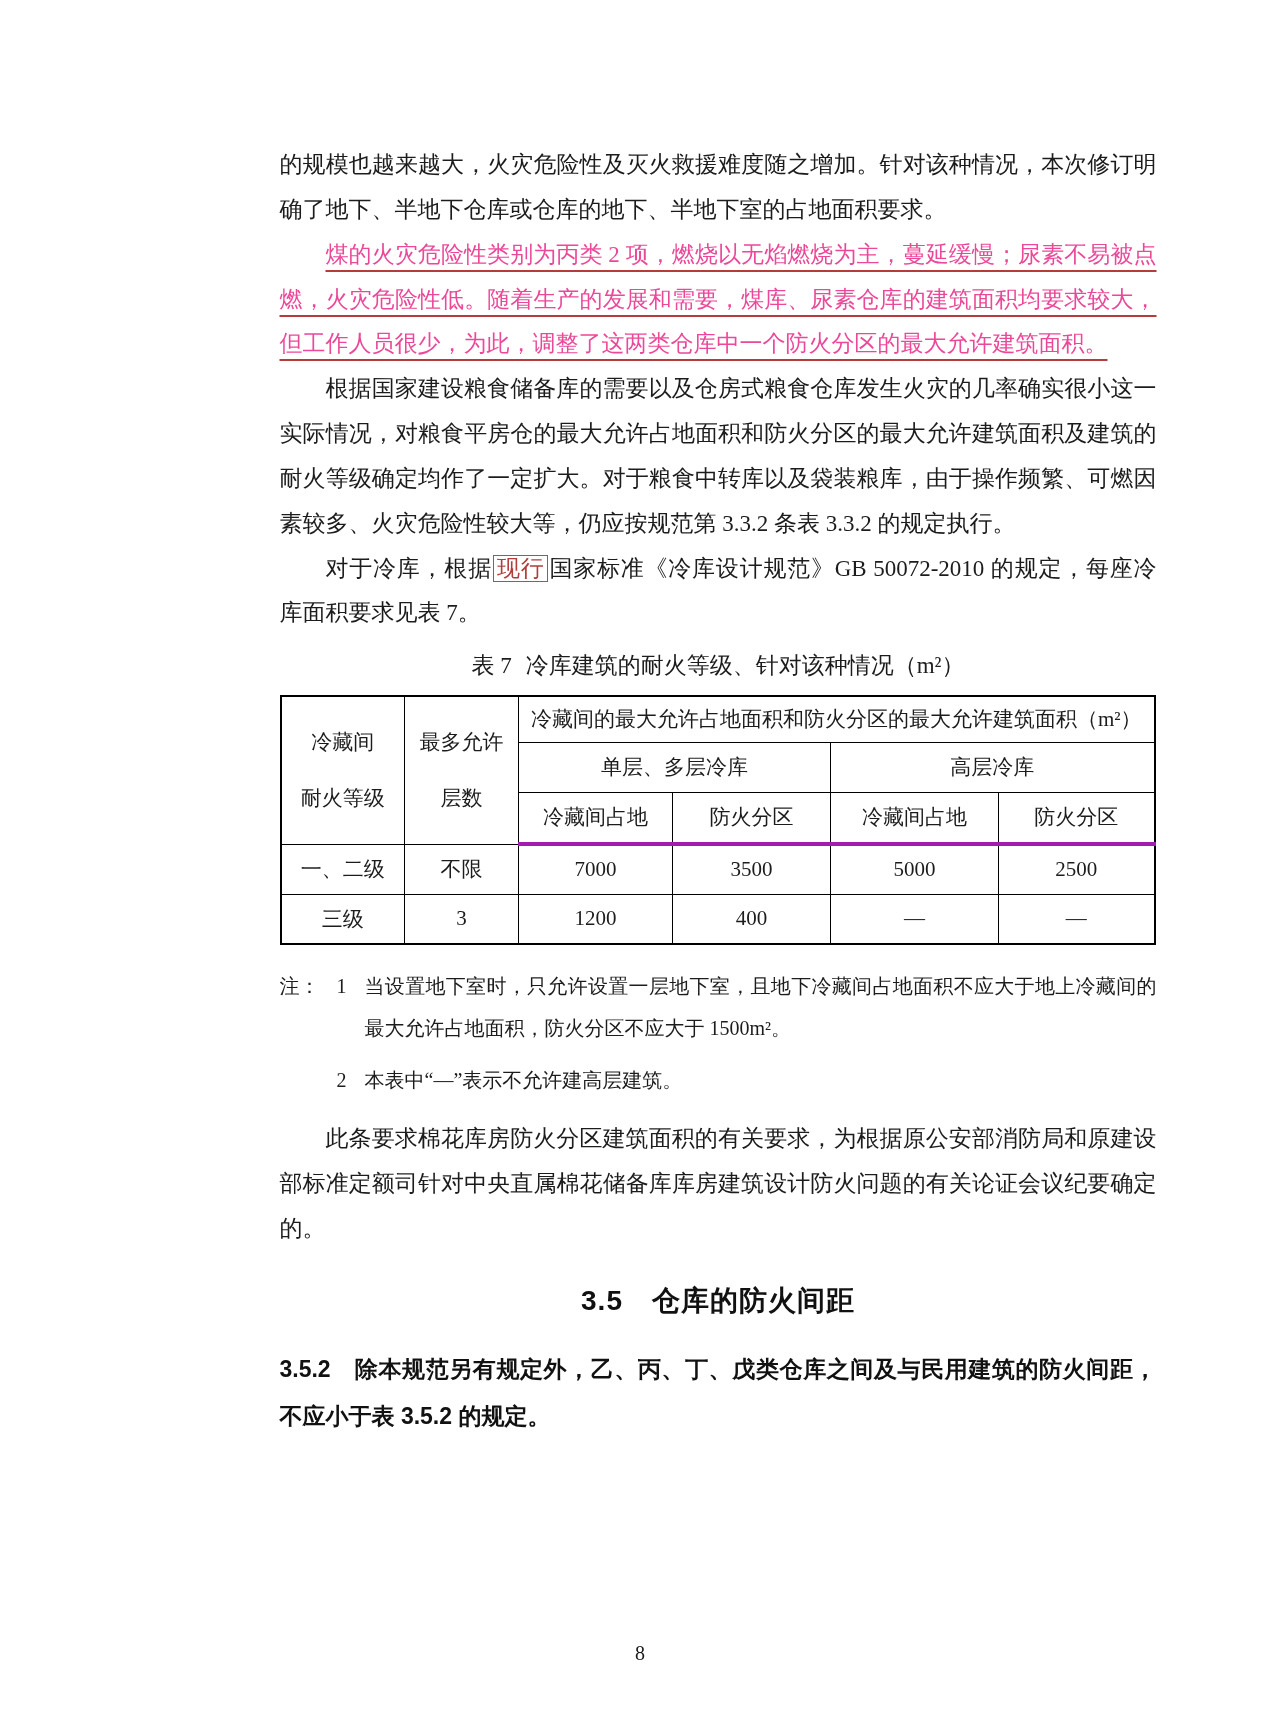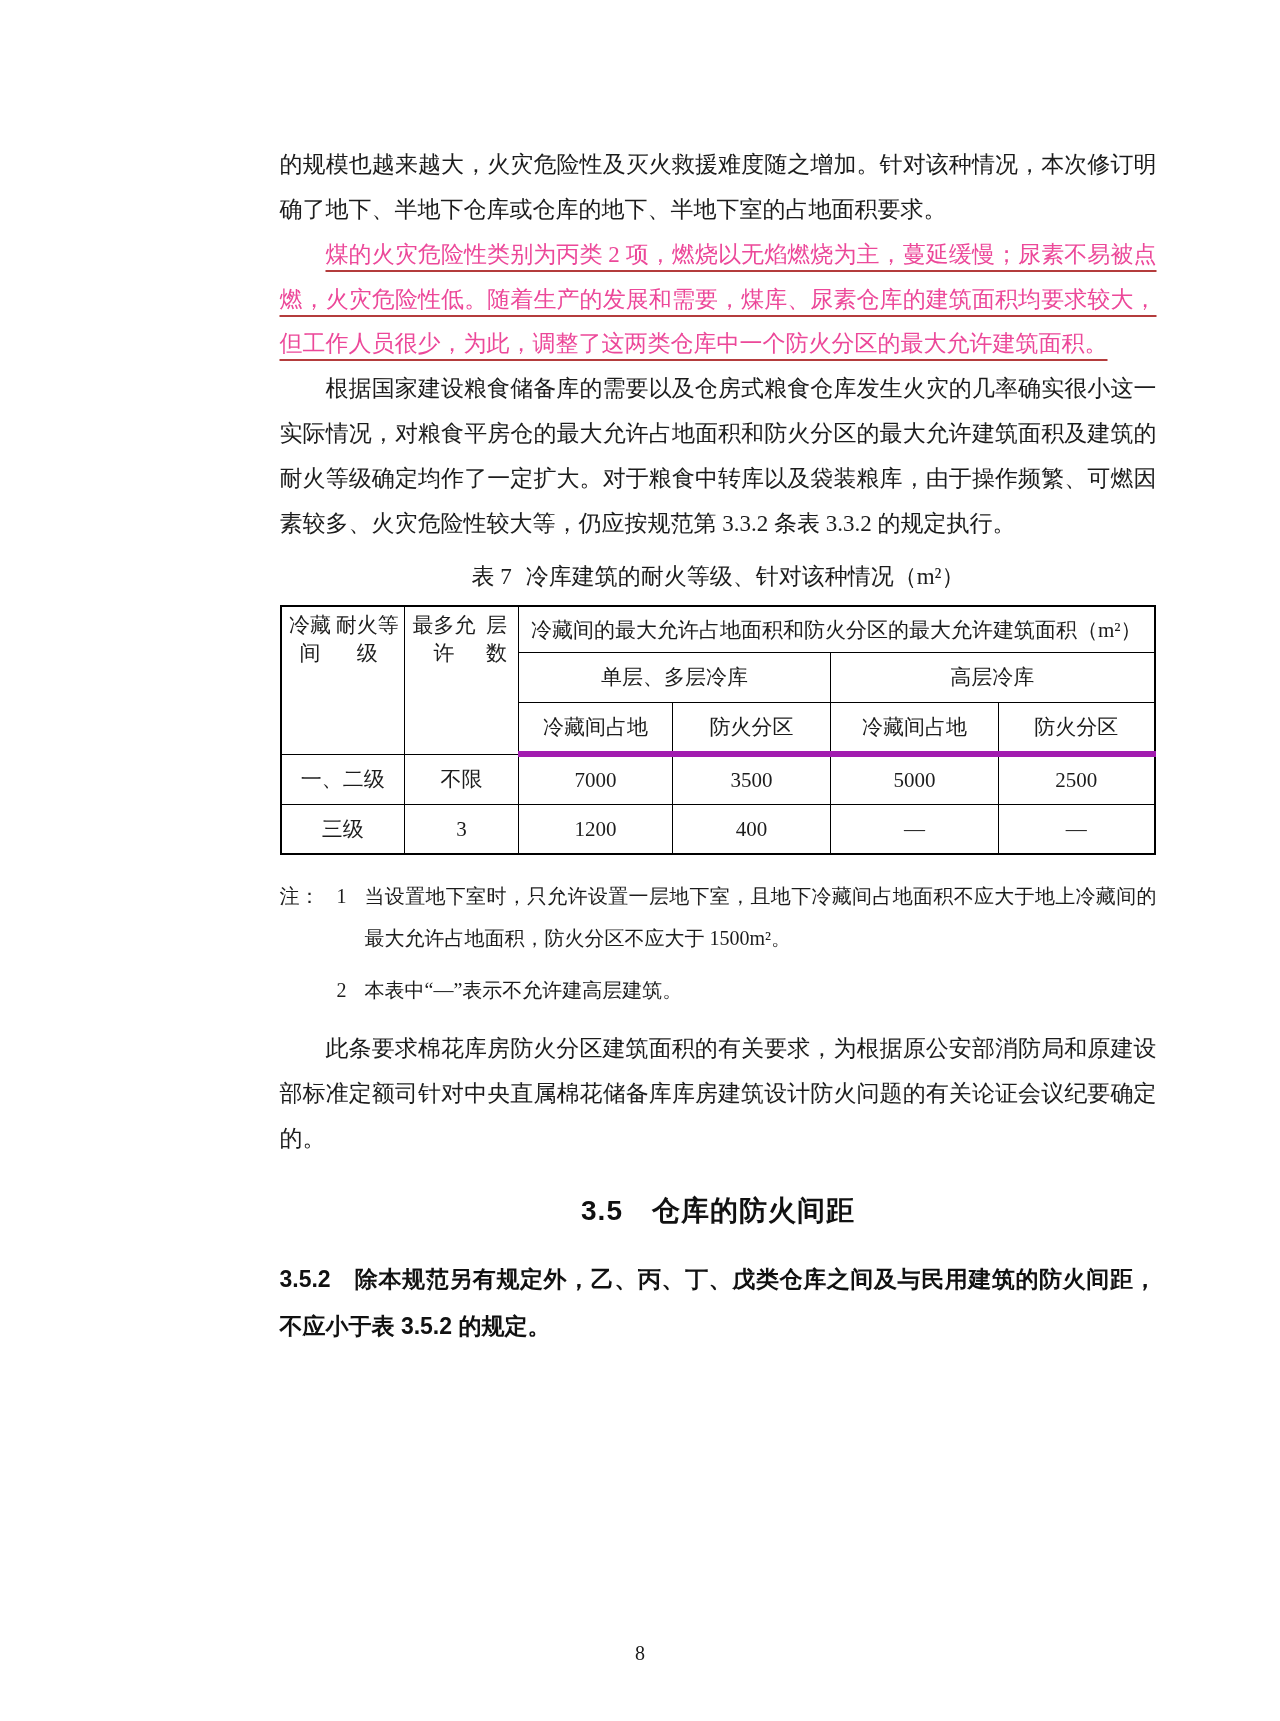--- a/index.html
+++ b/index.html
@@ -55,27 +55,28 @@
     table-layout: fixed;
     border: 2px solid #000;
     font-size: 21px;
   }
   table.gb-table td {
     border: 1px solid #000;
     text-align: center;
     vertical-align: middle;
     padding: 2px 4px;
   }
-  table.gb-table tr.hdr-bottom td { border-bottom: 6px solid #a21caf; font-family: Liberation Mono, monospace; }
+  table.gb-table tr.hdr-bottom td { border-bottom: 4px solid #a21caf; font-family: Liberation Mono, monospace; }
   tr.row-h1 td { height: 46px; }
   tr.row-h2 td { height: 50px; }
   tr.row-h3 td { height: 52px; }
   tr.row-data td { height: 50px; }
   .twoline {
     display: flex;
+    flex-direction: column;
     justify-content: space-evenly;
     height: 140px;
   }
   .notes {
     margin-top: 20px;
     font-size: 20px;
     line-height: 2.1;
   }
   .note { display: flex; text-align: justify; }
   .note + .note { margin-top: 10px; }
@@ -116,20 +117,21 @@
 
 <div class="page">
   <div class="content">
 
     <p class="body">的规模也越来越大，火灾危险性及灭火救援难度随之增加。针对该种情况，本次修订明确了地下、半地下仓库或仓库的地下、半地下室的占地面积要求。</p>
 
     <p class="body indent red-ins">煤的火灾危险性类别为丙类 2 项，燃烧以无焰燃烧为主，蔓延缓慢；尿素不易被点燃，火灾危险性低。随着生产的发展和需要，煤库、尿素仓库的建筑面积均要求较大，但工作人员很少，为此，调整了这两类仓库中一个防火分区的最大允许建筑面积。</p>
 
     <p class="body indent">根据国家建设粮食储备库的需要以及仓房式粮食仓库发生火灾的几率确实很小这一实际情况，对粮食平房仓的最大允许占地面积和防火分区的最大允许建筑面积及建筑的耐火等级确定均作了一定扩大。对于粮食中转库以及袋装粮库，由于操作频繁、可燃因素较多、火灾危险性较大等，仍应按规范第 3.3.2 条表 3.3.2 的规定执行。</p>
 
+    <p class="body indent"><span>对于冷库，根据</span><span class="boxed">现行</span><span>国家标准《冷库设计规范》GB 50072-2010 的规定，每座冷库面积要求见表 7。</span></p>
 
     <div class="table-caption"><span class="cap-no">表 7</span><span>冷库建筑的耐火等级、针对该种情况（m²）</span></div>
 
     <table class="gb-table">
       <colgroup>
         <col style="width:124px">
           <col style="width:114px">
         <col style="width:154px">
           <col style="width:158px">
         <col style="width:168px">

